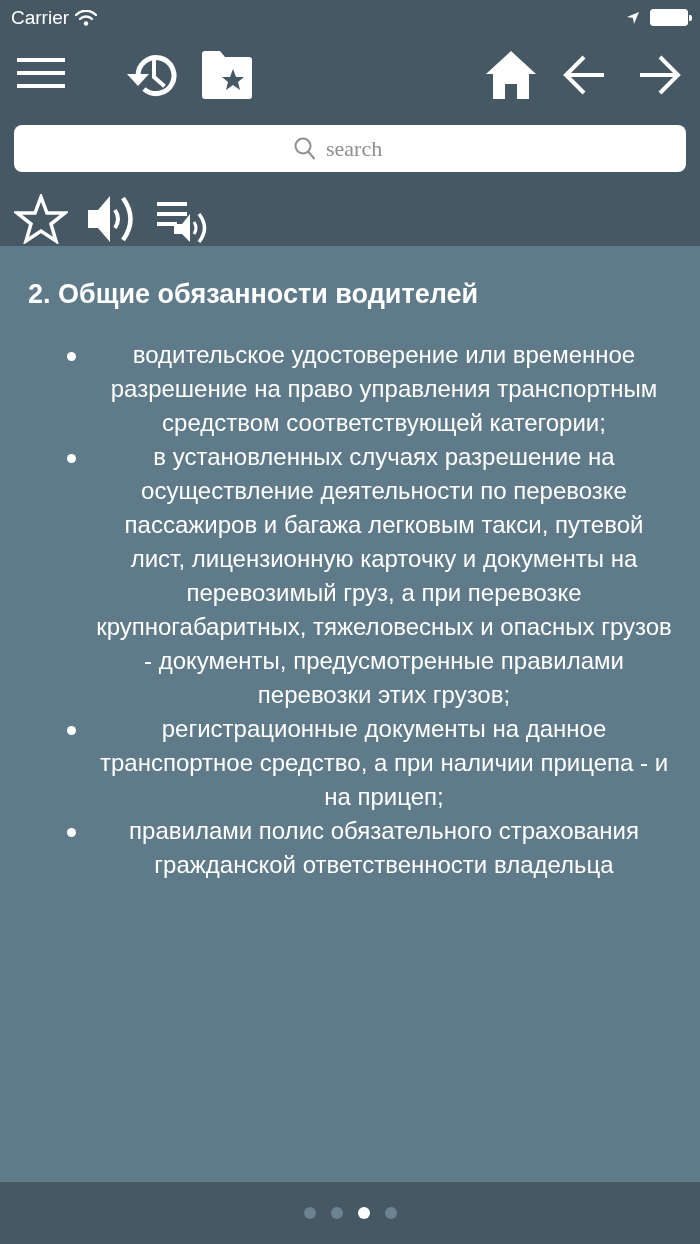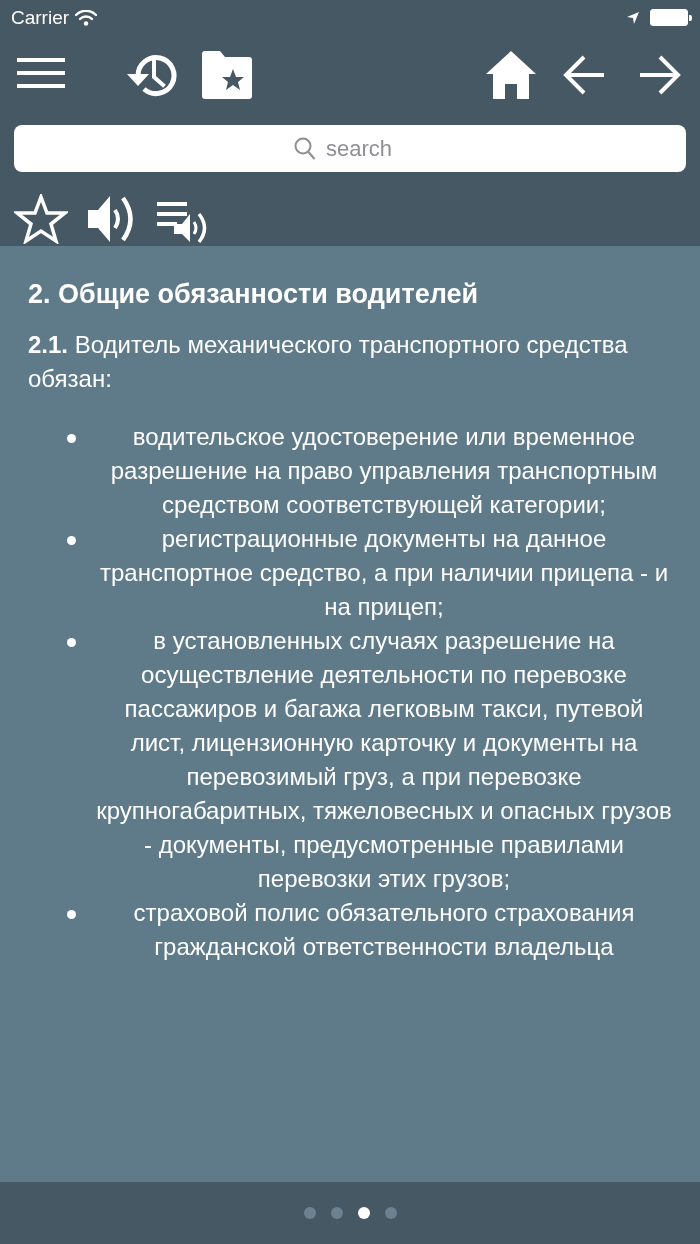--- a/index.html
+++ b/index.html
@@ -8,21 +8,21 @@
   .header { position: absolute; left: 0; top: 0; width: 700px; height: 246px; background: #465864; }
   .status-bar { position: absolute; top: 0; left: 0; width: 700px; height: 36px; font-size: 19px; }
   .status-bar .carrier { position: absolute; left: 11px; top: 7px; display: flex; align-items: center; gap: 6px; }
   .status-bar .time { position: absolute; left: 0; right: 0; top: 7px; text-align: center; font-size: 19px; }
   .status-bar .right { position: absolute; right: 12px; top: 9px; display: flex; align-items: center; gap: 10px; }
   .battery { width: 38px; height: 17px; border: 1.5px solid #fff; border-radius: 3px; background: #fff; position: relative; }
   .battery::after { content: ""; position: absolute; right: -5px; top: 5px; width: 3px; height: 6px; background: #fff; border-radius: 0 2px 2px 0; }
   .toolbar { position: absolute; top: 40px; left: 0; width: 700px; height: 70px; }
   .tb-btn { position: absolute; top: 8px; display: flex; align-items: center; justify-content: center; }
   .search-bar { position: absolute; left: 14px; top: 125px; width: 672px; height: 47px; background: #fff; border-radius: 8px; display: flex; align-items: center; justify-content: center; gap: 10px; }
-  .search-bar input { border: none; outline: none; font-family: Liberation Sans, sans-serif; font-size: 22px; color: #8e8e93; background: transparent; width: 80px; }
+  .search-bar input { border: none; outline: none; font-family: Liberation Serif, serif; font-size: 22px; color: #8e8e93; background: transparent; width: 80px; }
   .search-bar input::placeholder { color: #8e8e93; }
   .action-row { position: absolute; top: 190px; left: 0; height: 56px; width: 700px; }
   .act { position: absolute; top: 4px; }
   .content { position: absolute; top: 246px; left: 0; width: 700px; height: 916px; overflow: hidden; padding: 28px 28px 0 28px; }
   .content h1 { font-size: 27px; font-weight: bold; line-height: 40px; margin-bottom: 14px; }
   .content p { font-size: 24px; line-height: 34px; margin-bottom: 14px; }
   .content p b { font-weight: bold; }
   .content ul { list-style: none; margin-top: 24px; padding-left: 68px; text-align: center; }
   .content li { font-size: 24px; line-height: 34px; position: relative; }
   .content li::before { content: ""; position: absolute; left: -29px; top: 14px; width: 9px; height: 9px; border-radius: 50%; background: #fff; }
@@ -118,26 +118,25 @@
         <path d="M18 30 L26 30 L34 20 L34 48 L26 40 L18 40 Z" fill="#fff"></path>
         <path d="M38 28 Q42 34 38 40" stroke="#fff" stroke-width="3" fill="none"></path>
         <path d="M43 20 Q54 34 43 48" stroke="#fff" stroke-width="3.5" fill="none"></path>
       </svg>
     </div>
   </div>
 </div>
 
 <div class="content">
   <h1>2. Общие обязанности водителей</h1>
-  <p><b>2.1.</b><span> Водитель механического транспортного средства обязан:</span></p>
   <ul>
     <li>водительское удостоверение или временное разрешение на право управления транспортным средством соответствующей категории;</li>
+    <li>в установленных случаях разрешение на осуществление деятельности по перевозке пассажиров и багажа легковым такси, путевой лист, лицензионную карточку и документы на перевозимый груз, а при перевозке крупногабаритных, тяжеловесных и опасных грузов - документы, предусмотренные правилами перевозки этих грузов;</li>
     <li>регистрационные документы на данное транспортное средство, а при наличии прицепа - и на прицеп;</li>
-    <li>в установленных случаях разрешение на осуществление деятельности по перевозке пассажиров и багажа легковым такси, путевой лист, лицензионную карточку и документы на перевозимый груз, а при перевозке крупногабаритных, тяжеловесных и опасных грузов - документы, предусмотренные правилами перевозки этих грузов;</li>
-    <li>страховой полис обязательного страхования гражданской ответственности владельца</li>
+    <li>правилами полис обязательного страхования гражданской ответственности владельца</li>
   </ul>
 </div>
 
 <div class="footer">
   <div class="dot"></div>
   <div class="dot"></div>
   <div class="dot active"></div>
   <div class="dot"></div>
 </div>
 

